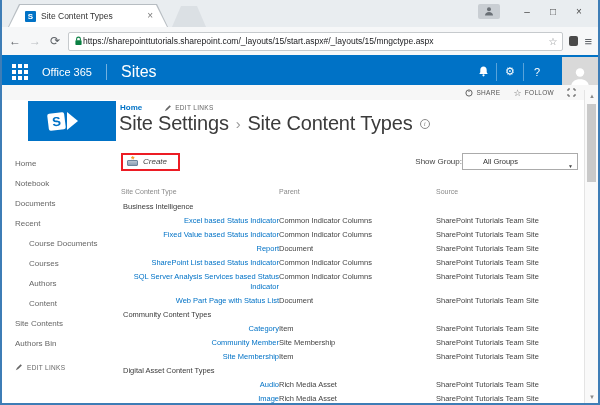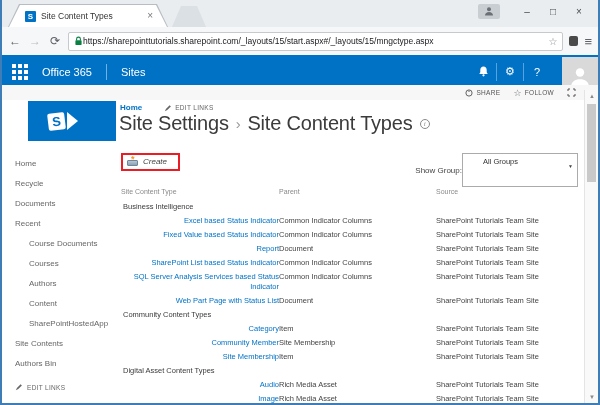--- a/index.html
+++ b/index.html
@@ -38,21 +38,21 @@
   .star-ico { font-size:10px; color:#85898c; }
   .ext-ico { width:9px; height:10px; background:#4a4a4a; border-radius:2px; }
   .menu-ico { font-size:13px; color:#5f6368; }
   
   .suitebar { position:absolute; top:55px; left:0; right:0; height:33px; background:#0072c6;
     display:flex; align-items:center; color:#fff; }
   .waffle { display:grid; grid-template-columns:repeat(3,4px); grid-gap:2px; margin:0 14px 0 10px; }
   .waffle i { width:4px; height:4px; background:#fff; display:block; }
   .suite-brand { font-size:11px; margin-right:14px; }
   .suite-divider { width:1px; height:16px; background:rgba(255,255,255,.45); margin-right:14px; }
-  .suite-section { font-size:11px; }
+  .suite-section { font-size:16px; }
   .suite-right { margin-left:auto; display:flex; align-items:center; height:100%; }
   .suite-ico { width:26px; height:18px; display:flex; align-items:center; justify-content:center;
     font-size:11px; color:#fff; }
   .suite-sep { width:1px; height:18px; background:rgba(255,255,255,.35); }
   .suite-avatar { width:36px; height:30px; background:#d9d9d9; margin-left:12px;
     display:flex; align-items:flex-end; justify-content:center; }
   
   .statusrow { position:absolute; top:85px; left:0; right:0; height:15px; background:#f7f7f7;
     display:flex; align-items:center; justify-content:flex-end; gap:13px; padding-right:22px; }
   .status-item { display:flex; align-items:center; gap:3px; font-size:6.5px; color:#555;
@@ -90,21 +90,21 @@
   .create-box { display:inline-flex; align-items:center; gap:4px; border:2px solid #ec1c24;
     padding:2px 11px 3px 4px; }
   .create-ico { position:relative; width:12px; height:9px; }
   .create-ico .doc { position:absolute; left:0; bottom:0; width:11px; height:6px;
     background:linear-gradient(#b9c6d2,#8ba0b4); border:1px solid #6d869d; border-radius:1px; }
   .create-ico .spark { position:absolute; left:4px; top:-3px; color:#f7941d; font-size:9px;
     font-weight:bold; }
   .create-label { font-size:8px; color:#444;font-style:italic; }
   .show-group { margin-left:auto; display:flex; align-items:center; }
   .show-group-label { font-size:8px; color:#444; }
-  .group-select { position:relative; width:116px; height:34px; border:1px solid #ababab;
+  .group-select { position:relative; width:116px; height:17px; border:1px solid #ababab;
     background:#fff; font-size:7.5px; color:#333; line-height:15px; padding-left:20px; }
   .group-select .arrow { position:absolute; right:4px; top:5px; font-size:5px; color:#444; }
   
   .ct-table { margin-top:3px; }
   .t-row { display:flex; }
   .t-col1 { width:158px; padding-left:8px; padding-right:6px; }
   .t-col2 { width:157px; }
   .t-col3 { flex:1; }
   .t-head .t-cell { font-size:7px; color:#8a8a8a; line-height:13px; }
   .t-cell { font-size:7.5px; line-height:10px; padding:2px 0; }
@@ -235,28 +235,27 @@
 
     <div class="page-title">
       <span>Site Settings</span>
       <span class="title-sep">›</span>
       <span>Site Content Types</span>
       <span class="info-ico">i</span>
     </div>
 
     <nav class="sidebar" id="sidebar">
         <div class="side-item">Home</div>
-        <div class="side-item">Recycle</div>
+        <div class="side-item">Notebook</div>
         <div class="side-item">Documents</div>
         <div class="side-item">Recent</div>
         <div class="side-item indent">Course Documents</div>
         <div class="side-item indent">Courses</div>
         <div class="side-item indent">Authors</div>
         <div class="side-item indent">Content</div>
-        <div class="side-item indent">SharePointHostedApp</div>
         <div class="side-item">Site Contents</div>
         <div class="side-item">Authors Bin</div>
         <div class="side-edit">
           <svg width="8" height="8" viewBox="0 0 10 10">
             <path d="M1 9.2l1.4-3.1L7 1.5 8.6 3 4.1 7.6 1 9.2z" fill="#666"></path>
           </svg>
           <span>EDIT LINKS</span>
         </div>
       </nav>
 

